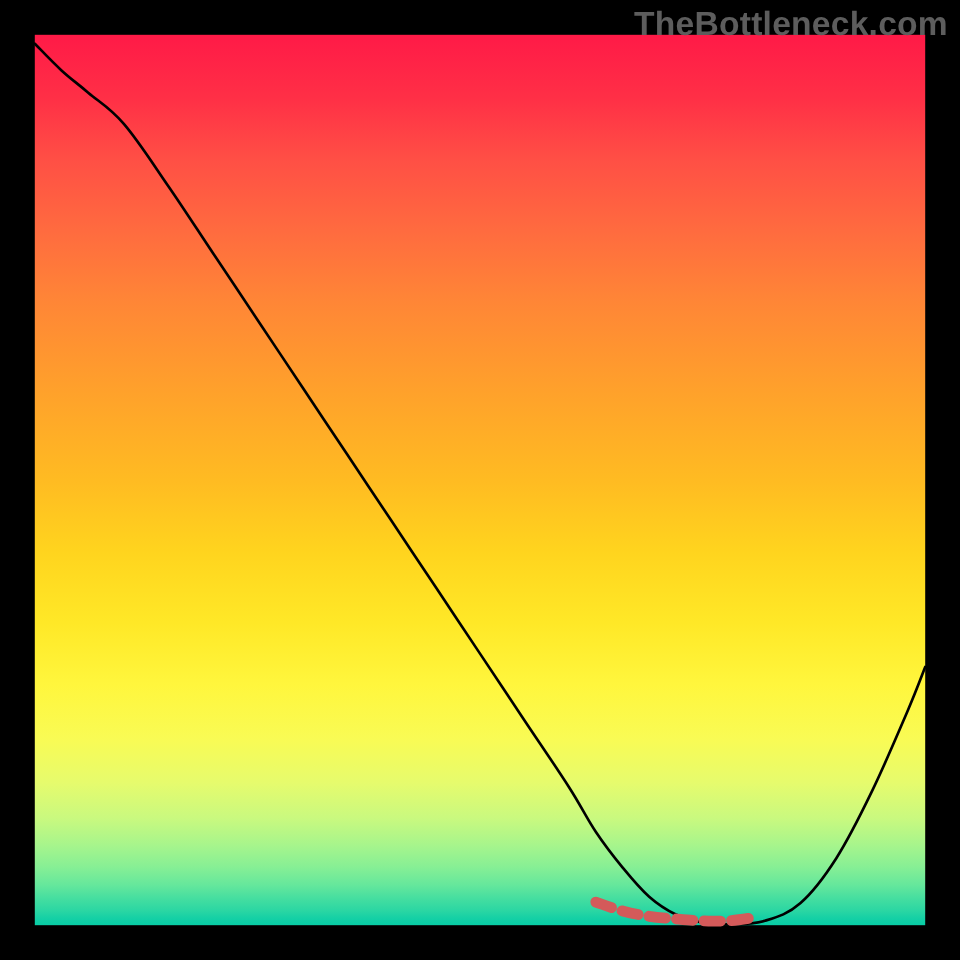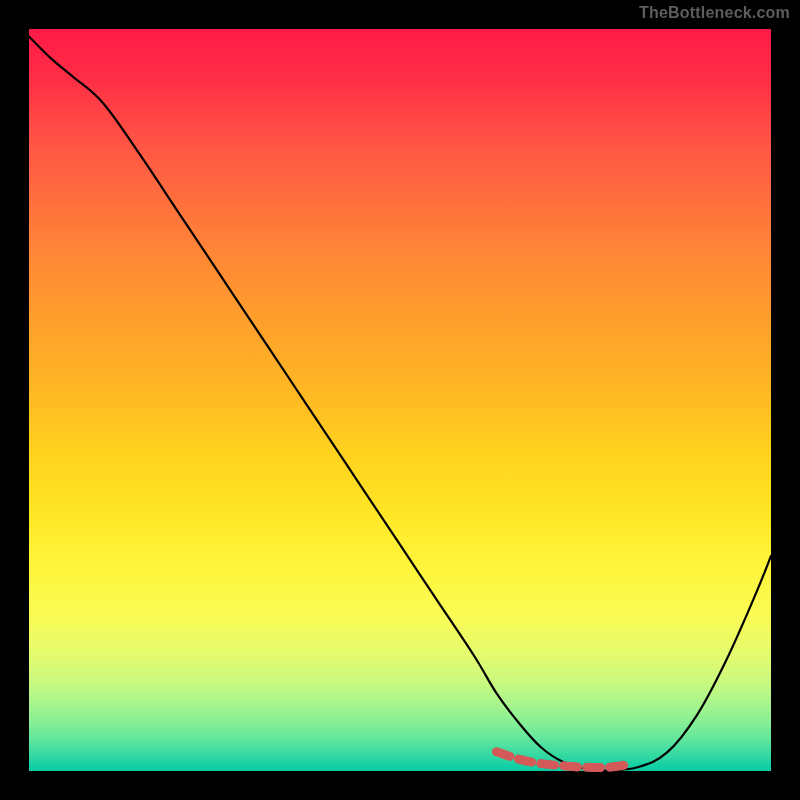--- a/index.html
+++ b/index.html
@@ -8,21 +8,21 @@
     position: relative;
     width: 800px;
     height: 800px;
     background: #000;
   }
   .watermark {
     position: absolute;
     top: 4px;
     right: 10px;
     font-family: Arial, Helvetica, sans-serif;
-    font-size: 16px;
+    font-size: 28px;
     font-weight: bold;
     color: #5d5d5d;
     letter-spacing: 0.2px;
     z-index: 10;
   }
   .plot-frame {
     position: absolute;
     left: 29px;
     top: 29px;
     width: 742px;

